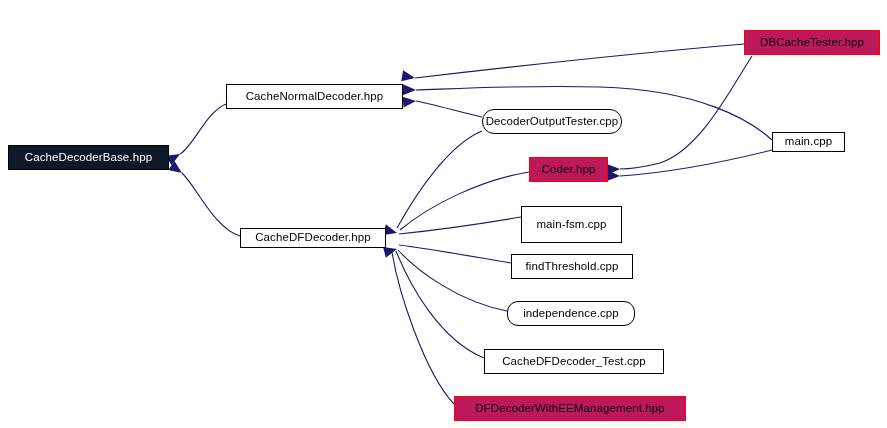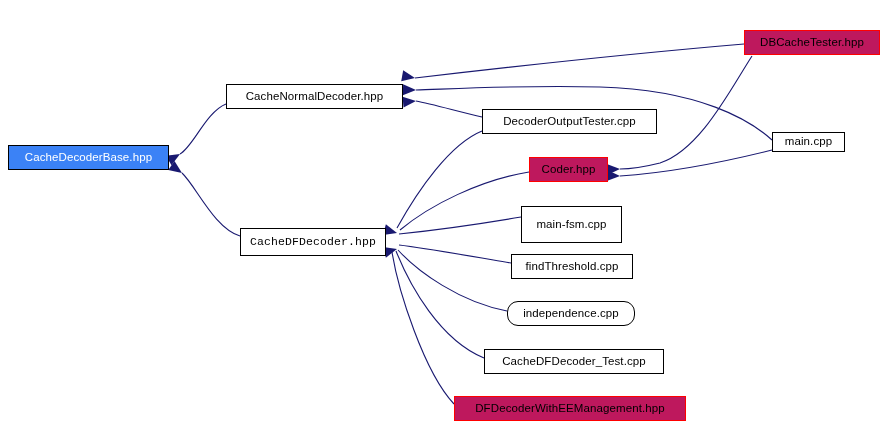--- a/index.html
+++ b/index.html
@@ -32,21 +32,21 @@
     font-size: 11.5px;
     line-height: 1;
     letter-spacing: 0.1px;
     white-space: nowrap;
     background: #ffffff;
     border: 1px solid #000000;
     color: #000000;
     z-index: 5;
   }
   .node.root {
-    background: #3b82f6;
+    background: #0f172a;
     border: 1px solid #000000;
     color: #ffffff;
   }
   .node.highlight {
     border: 1px solid #ff0000;
     background: #be185d;
     color: #000000;
   }
   .node-label {
     pointer-events: none;
@@ -87,24 +87,24 @@
       </g>
   </svg>
 
   <div id="nodes-group">
       <div class="node root" style="left: 8px; top: 145px; width: 161px; height: 25px;">
         <span class="node-label">CacheDecoderBase.hpp</span>
       </div>
       <div class="node" style="left: 226px; top: 84px; width: 177px; height: 25px;">
         <span class="node-label">CacheNormalDecoder.hpp</span>
       </div>
-      <div class="node" style="left: 240px; top: 228px; width: 146px; height: 28px; font-family: Liberation Mono, monospace;">
+      <div class="node" style="left: 240px; top: 228px; width: 146px; height: 20px;">
         <span class="node-label">CacheDFDecoder.hpp</span>
       </div>
-      <div class="node" style="left: 482px; top: 109px; width: 175px; height: 25px;">
+      <div class="node" style="left: 482px; top: 109px; width: 140px; height: 25px; border-radius: 12px;">
         <span class="node-label">DecoderOutputTester.cpp</span>
       </div>
       <div class="node highlight" style="left: 529px; top: 157px; width: 79px; height: 25px;">
         <span class="node-label">Coder.hpp</span>
       </div>
       <div class="node highlight" style="left: 744px; top: 30px; width: 136px; height: 25px;">
         <span class="node-label">DBCacheTester.hpp</span>
       </div>
       <div class="node" style="left: 772px; top: 132px; width: 73px; height: 20px;">
         <span class="node-label">main.cpp</span>

